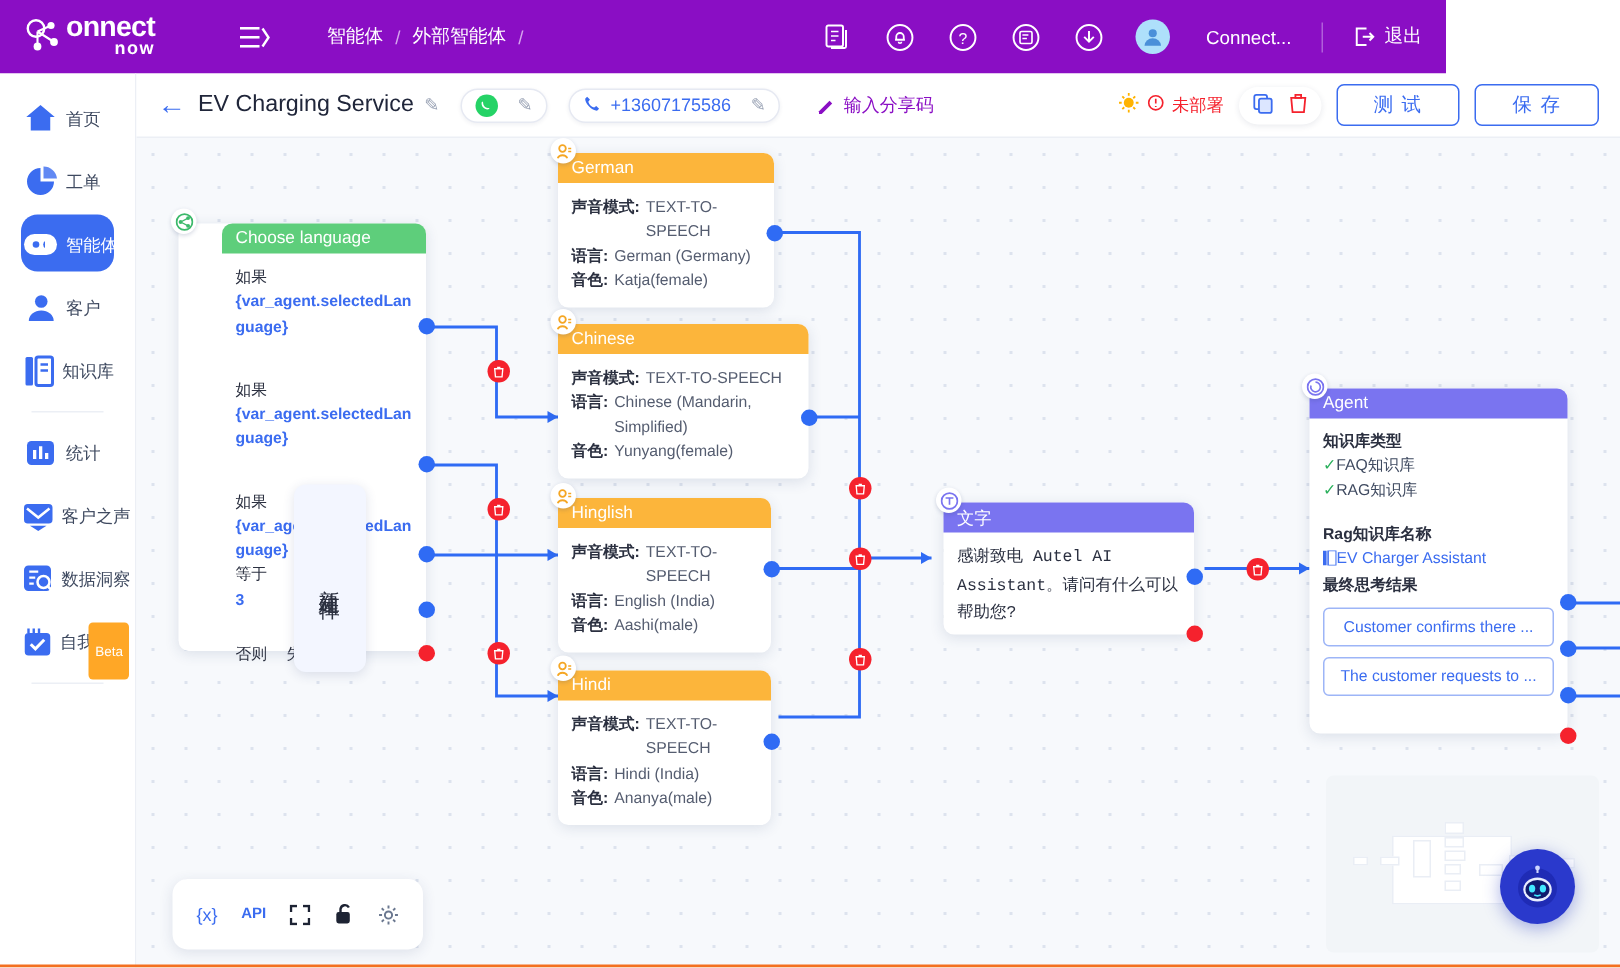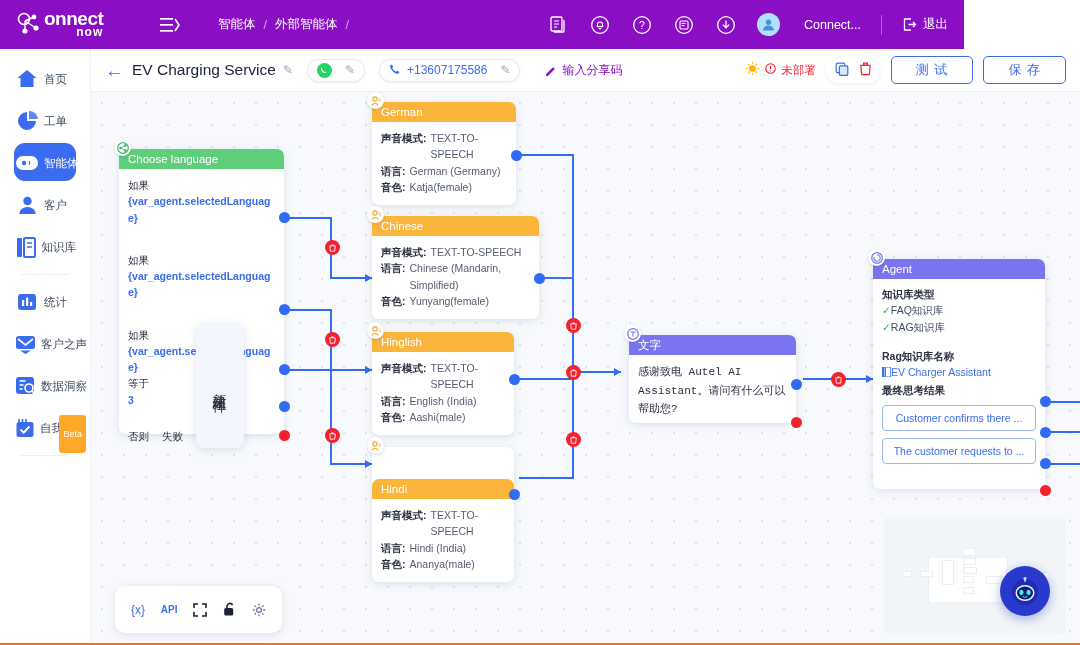--- a/index.html
+++ b/index.html
@@ -481,21 +481,21 @@
           <path d="M2.4 .5 h2.2 v1.2 h-2.2 z" fill="#fff"></path>
         </svg>
     </div>
     <div class="del-btn" style="left:740px; top:280px;">
       <svg width="7" height="8" viewBox="0 0 7 8">
           <path d="M.8 1.8 h5.4 l-.5 5.4 H1.3 z" fill="none" stroke="#fff" stroke-width=".9"></path>
           <path d="M2.4 .5 h2.2 v1.2 h-2.2 z" fill="#fff"></path>
         </svg>
     </div>
 
-    <div class="node" style="left:28px; top:57px; width:165px; height:285px;">
+    <div class="node" style="left:28px; top:57px; width:165px; height:285px;padding-left:29px;">
       <span class="badge-ico">
         <svg width="12" height="12" viewBox="0 0 12 12">
             <circle cx="6" cy="6" r="5.3" fill="none" stroke="#3cb96b" stroke-width="1.2"></circle>
             <circle cx="8.4" cy="3.4" r="1.3" fill="#3cb96b"></circle>
             <circle cx="8.4" cy="8.6" r="1.3" fill="#3cb96b"></circle>
             <circle cx="3.4" cy="6" r="1.3" fill="#3cb96b"></circle>
             <path d="M3.4 6 L8.4 3.4 M3.4 6 L8.4 8.6" stroke="#3cb96b" stroke-width=".9"></path>
           </svg>
       </span>
       <div class="node-hd" style="background:#5ece7b;">Choose language</div>
@@ -607,21 +607,21 @@
     </div>
 
     <div class="node" style="left:281px; top:355px; width:142px;">
       <span class="badge-ico">
         <svg width="12" height="12" viewBox="0 0 12 12">
             <circle cx="5" cy="4" r="2.2" fill="none" stroke="#f5a623" stroke-width="1.2"></circle>
             <path d="M1.8 10.5 a3.4 3 0 0 1 6.4 0" fill="none" stroke="#f5a623" stroke-width="1.2"></path>
             <path d="M8.8 4 h2 M8.8 6 h2" stroke="#f5a623" stroke-width=".9"></path>
           </svg>
       </span>
-      <div class="node-hd" style="background:#fcb53b;margin-top:32px;">Hindi</div>
+      <div class="node-hd" style="background:#fcb53b;">Hindi</div>
       <div class="node-bd">
         <div class="row">
             <span class="k">声音模式:</span>
             <span class="v">TEXT-TO-SPEECH</span>
           </div>
         <div class="row">
             <span class="k">语言:</span>
             <span class="v">Hindi (India)</span>
           </div>
         <div class="row">

